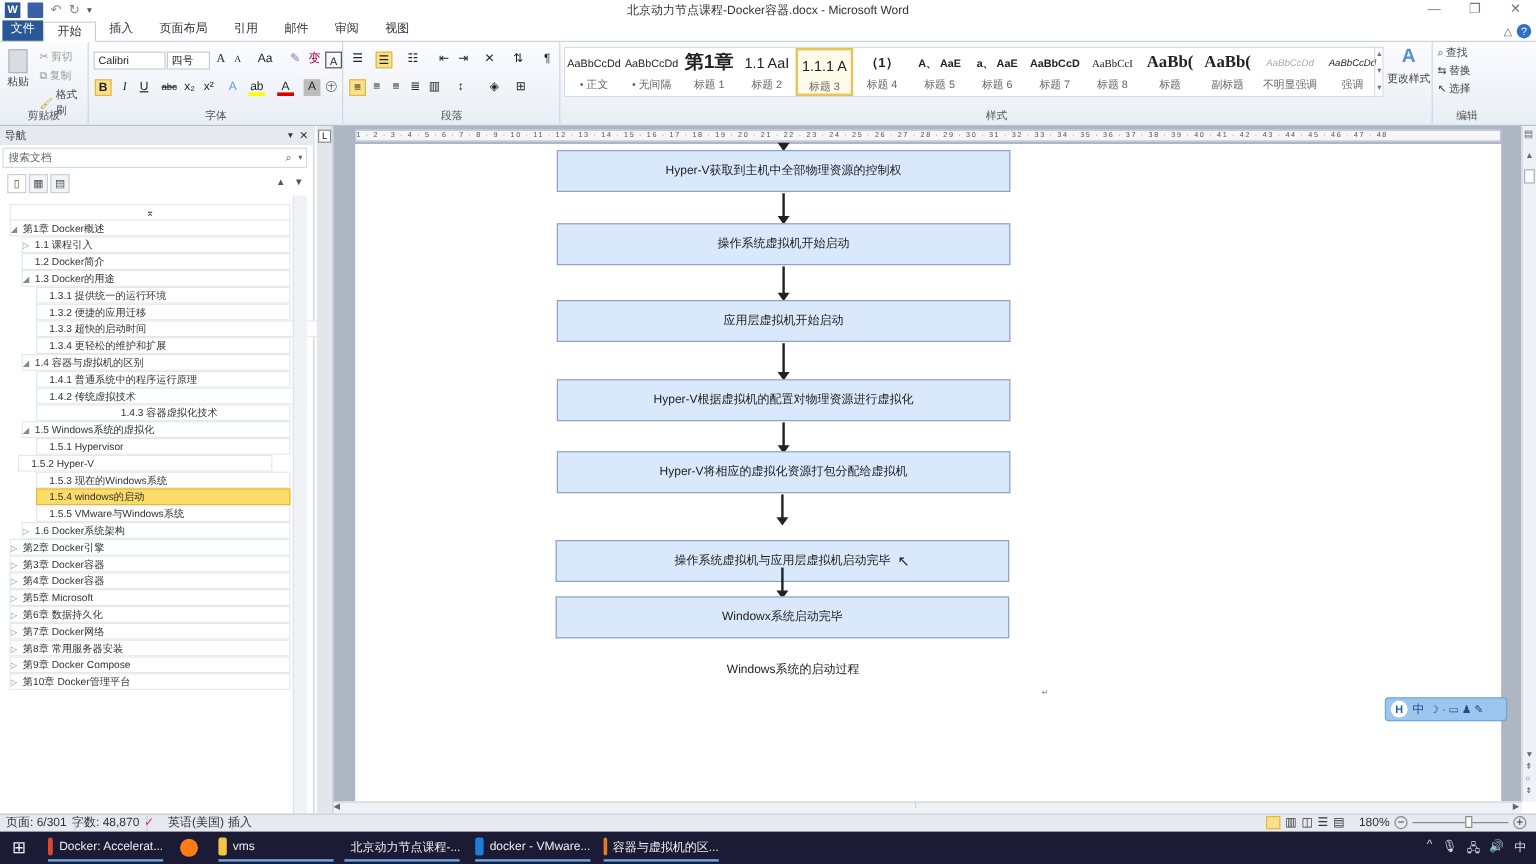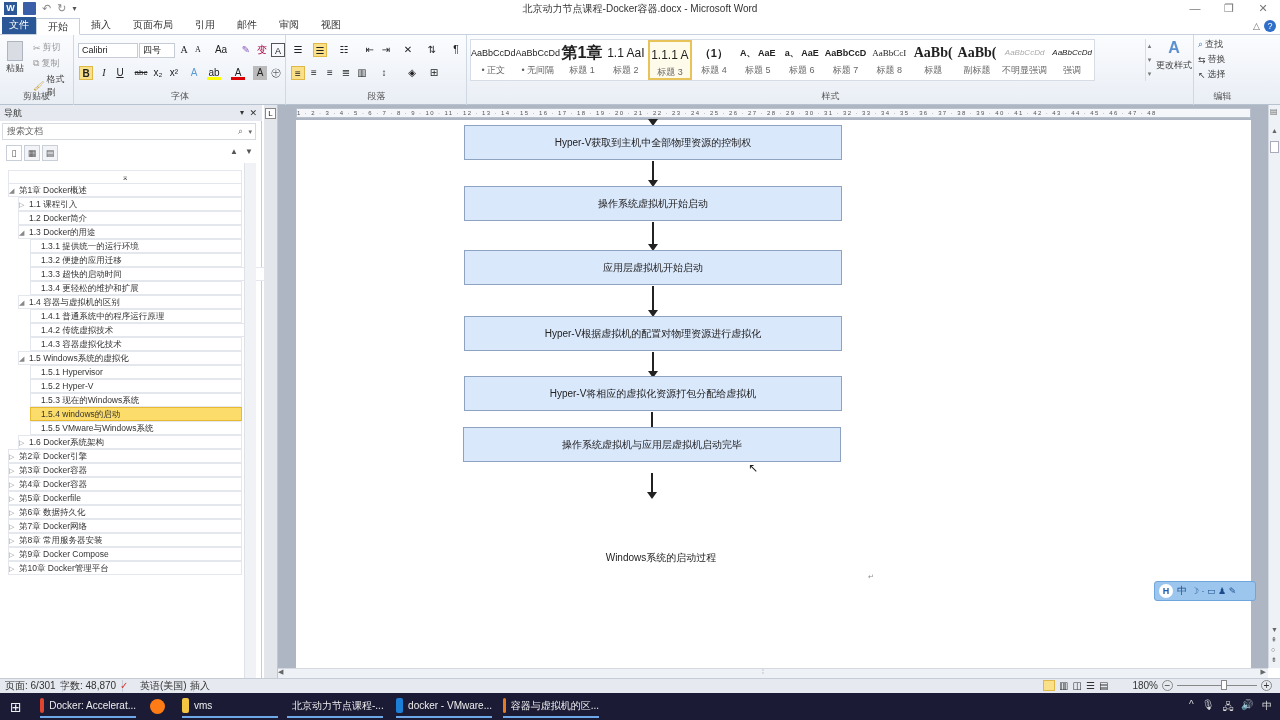--- a/index.html
+++ b/index.html
@@ -19,21 +19,21 @@
 .tab.active{background:#fff;border:1px solid #c8d2de;border-bottom:1px solid #fff;margin-bottom:-1px}
 #helpicons{right:4px;top:20px;display:flex;gap:4px;align-items:center}
 
 #ribbon{left:0;top:35px;width:1280px;height:70px;background:linear-gradient(#fbfcfe,#e9eef5);border-bottom:1px solid #b7c2d0}
 .group{position:absolute;top:0;height:70px;border-right:1px solid #d0d8e2}
 .glabel{position:absolute;bottom:2px;left:0;right:0;text-align:center;font-size:9px;color:#555}
 .rbtn{position:absolute;font-size:9px;color:#444;display:flex;align-items:center;gap:2px}
 .combo{position:absolute;height:15px;border:1px solid #c5ccd6;background:#fff;font-size:9px;line-height:13px;padding-left:3px;color:#222}
 .tbtn{position:absolute;width:14px;height:14px;font-size:10px;line-height:14px;text-align:center;color:#222}
 .hl{background:#fbe08a;border:1px solid #e0b847}
-.style-gallery{position:absolute;left:470px;top:4px;width:625px;height:42px;background:#fff;border:1px solid #d6dde6;display:flex}
+.style-gallery{position:absolute;left:470px;top:4px;width:683px;height:42px;background:#fff;border:1px solid #d6dde6;display:flex}
 .sty{width:48px;text-align:center;font-size:9px;padding-top:4px;position:relative}
 .sty .s-prev{height:18px;line-height:18px;white-space:nowrap;overflow:hidden;color:#222}
 .sty .s-name{color:#666;font-size:9px;margin-top:2px}
 .sty.sel{border:2px solid #e8c35a;background:#fffbea}
 
 #nav{left:0;top:105px;width:262px;height:573px;background:#fff;border-right:1px solid #c5ccd6}
 #nav-header{left:0;top:0;width:262px;height:16px;background:#e6eaf0;font-size:9px;color:#333;padding-left:4px;line-height:16px}
 #nav-search{left:2px;top:18px;width:254px;height:17px;border:1px solid #d6dbe2;background:#fff;font-size:9px;color:#666;line-height:15px;padding-left:4px}
 #nav-tabs{left:6px;top:40px;height:18px;display:flex;gap:2px}
 .navtab{width:16px;height:16px;border:1px solid #c8cfd9;background:#f2f4f8;font-size:9px;text-align:center;line-height:14px;color:#555}
@@ -271,32 +271,32 @@
       <div class="oi" style="left: 10px; top: 28px; width: 224px;"><span class="tri">▷</span><span>1.1 课程引入</span></div>
       <div class="oi" style="left: 10px; top: 42px; width: 224px;"><span class="tri"></span><span>1.2 Docker简介</span></div>
       <div class="oi" style="left: 10px; top: 56px; width: 224px;"><span class="tri">◢</span><span>1.3 Docker的用途</span></div>
       <div class="oi" style="left: 22px; top: 70px; width: 212px;"><span class="tri"></span><span>1.3.1 提供统一的运行环境</span></div>
       <div class="oi" style="left: 22px; top: 84px; width: 212px;"><span class="tri"></span><span>1.3.2 便捷的应用迁移</span></div>
       <div class="oi" style="left: 22px; top: 98px; width: 244px;"><span class="tri"></span><span>1.3.3 超快的启动时间</span></div>
       <div class="oi" style="left: 22px; top: 112px; width: 212px;"><span class="tri"></span><span>1.3.4 更轻松的维护和扩展</span></div>
       <div class="oi" style="left: 10px; top: 126px; width: 224px;"><span class="tri">◢</span><span>1.4 容器与虚拟机的区别</span></div>
       <div class="oi" style="left: 22px; top: 140px; width: 212px;"><span class="tri"></span><span>1.4.1 普通系统中的程序运行原理</span></div>
       <div class="oi" style="left: 22px; top: 154px; width: 226px;"><span class="tri"></span><span>1.4.2 传统虚拟技术</span></div>
-      <div class="oi" style="left: 22px; top: 168px; width: 212px;"><span class="tri"></span><span>1.4.3 容器虚拟化技术</span></div>
+      <div class="oi" style="left: 22px; top: 168px; width: 212px; text-align: center;"><span class="tri"></span><span>1.4.3 容器虚拟化技术</span></div>
       <div class="oi" style="left: 10px; top: 182px; width: 224px;"><span class="tri">◢</span><span>1.5 Windows系统的虚拟化</span></div>
       <div class="oi" style="left: 22px; top: 196px; width: 212px;"><span class="tri"></span><span>1.5.1 Hypervisor</span></div>
-      <div class="oi" style="left: 22px; top: 210px; width: 212px;"><span class="tri"></span><span>1.5.2 Hyper-V</span></div>
+      <div class="oi" style="left: 7px; top: 210px; width: 212px;"><span class="tri"></span><span>1.5.2 Hyper-V</span></div>
       <div class="oi" style="left: 22px; top: 224px; width: 212px;"><span class="tri"></span><span>1.5.3 现在的Windows系统</span></div>
       <div class="oi sel" style="left: 22px; top: 238px; width: 212px;"><span class="tri"></span><span>1.5.4 windows的启动</span></div>
       <div class="oi" style="left: 22px; top: 252px; width: 212px;"><span class="tri"></span><span>1.5.5 VMware与Windows系统</span></div>
       <div class="oi" style="left: 10px; top: 266px; width: 224px;"><span class="tri">▷</span><span>1.6 Docker系统架构</span></div>
       <div class="oi" style="left: 0px; top: 280px; width: 234px;"><span class="tri">▷</span><span>第2章  Docker引擎</span></div>
       <div class="oi" style="left: 0px; top: 294px; width: 234px;"><span class="tri">▷</span><span>第3章 Docker容器</span></div>
       <div class="oi" style="left: 0px; top: 308px; width: 234px;"><span class="tri">▷</span><span>第4章 Docker容器</span></div>
-      <div class="oi" style="left: 0px; top: 322px; width: 234px;"><span class="tri">▷</span><span>第5章 Dockerfile</span></div>
+      <div class="oi" style="left: 0px; top: 322px; width: 234px;"><span class="tri">▷</span><span>第5章 Microsoft</span></div>
       <div class="oi" style="left: 0px; top: 336px; width: 234px;"><span class="tri">▷</span><span>第6章 数据持久化</span></div>
       <div class="oi" style="left: 0px; top: 350px; width: 234px;"><span class="tri">▷</span><span>第7章 Docker网络</span></div>
       <div class="oi" style="left: 0px; top: 364px; width: 234px;"><span class="tri">▷</span><span>第8章 常用服务器安装</span></div>
       <div class="oi" style="left: 0px; top: 378px; width: 234px;"><span class="tri">▷</span><span>第9章 Docker Compose</span></div>
       <div class="oi" style="left: 0px; top: 392px; width: 234px;"><span class="tri">▷</span><span>第10章 Docker管理平台</span></div>
     </div>
   <div id="nav-scroll" class="abs"></div>
 </div>
 
 <div id="vruler" class="abs">
@@ -309,22 +309,23 @@
   <div class="fbox" style="left:168px;top:5px">Hyper-V获取到主机中全部物理资源的控制权</div>
   <div class="arrow" style="left:356px;top:41px;height:24px"></div>
   <div class="fbox" style="left:168px;top:66px">操作系统虚拟机开始启动</div>
   <div class="arrow" style="left:356px;top:102px;height:27px"></div>
   <div class="fbox" style="left:168px;top:130px">应用层虚拟机开始启动</div>
   <div class="arrow" style="left:356px;top:166px;height:29px"></div>
   <div class="fbox" style="left:168px;top:196px">Hyper-V根据虚拟机的配置对物理资源进行虚拟化</div>
   <div class="arrow" style="left:356px;top:232px;height:24px"></div>
   <div class="fbox" style="left:168px;top:256px">Hyper-V将相应的虚拟化资源打包分配给虚拟机</div>
   <div class="arrow" style="left:355px;top:292px;height:24px"></div>
-  <div class="fbox" style="left:167px;top:307px">操作系统虚拟机与应用层虚拟机启动完毕</div>
+  <div class="fbox" style="left:167px;top:330px">操作系统虚拟机与应用层虚拟机启动完毕</div>
   <div class="arrow" style="left:355px;top:353px;height:24px"></div>
+  <div class="fbox" style="left:167px;top:377px">Windowx系统启动完毕</div>
   <div id="caption" class="abs">Windows系统的启动过程</div>
   <div id="pmark" class="abs">↵</div>
   <div class="abs" style="left:452px;top:341px;font-size:12px;color:#222">↖</div>
 </div>
 <div id="vscroll" class="abs">
   <div style="position:absolute;left:1px;top:2px;font-size:8px;color:#666">▤</div>
   <div style="position:absolute;left:2px;top:22px;font-size:7px;color:#666">▲</div>
   <div style="position:absolute;left:1px;top:36px;width:9px;height:12px;border:1px solid #aab;background:#fff"></div>
   <div style="position:absolute;left:2px;top:520px;font-size:7px;color:#666;line-height:10px">▼<br>⇞<br>○<br>⇟</div>
 </div>
@@ -345,21 +346,21 @@
   <div class="st" style="left:60px">字数: 48,870</div>
   <div class="st" style="left:120px;border:none;color:#d33">✓</div>
   <div class="st" style="left:140px">英语(美国)</div>
   <div class="st" style="left:190px;border:none">插入</div>
   <div id="zoomctl" class="abs">
     <span style="width:12px;height:11px;border:1px solid #e0b847;background:#fbe08a;display:inline-block"></span>
     <span>▥</span>
     <span>◫</span>
     <span>☰</span>
     <span>▤</span>
-    <span style="margin-left:20px">180%</span>
+    <span style="margin-left:8px">180%</span>
     <span style="display:inline-block;width:11px;height:11px;border:1px solid #888;border-radius:6px;text-align:center;line-height:9px">−</span>
     <span style="display:inline-block;width:80px;height:1px;background:#888;position:relative">
         <span style="position:absolute;left:44px;top:-5px;width:6px;height:10px;background:#fff;border:1px solid #888"></span>
       </span>
     <span style="display:inline-block;width:11px;height:11px;border:1px solid #888;border-radius:6px;text-align:center;line-height:9px">+</span>
   </div>
 </div>
 
 <div id="taskbar" class="abs">
   <div class="tb" style="left:10px;font-size:14px">⊞</div>

